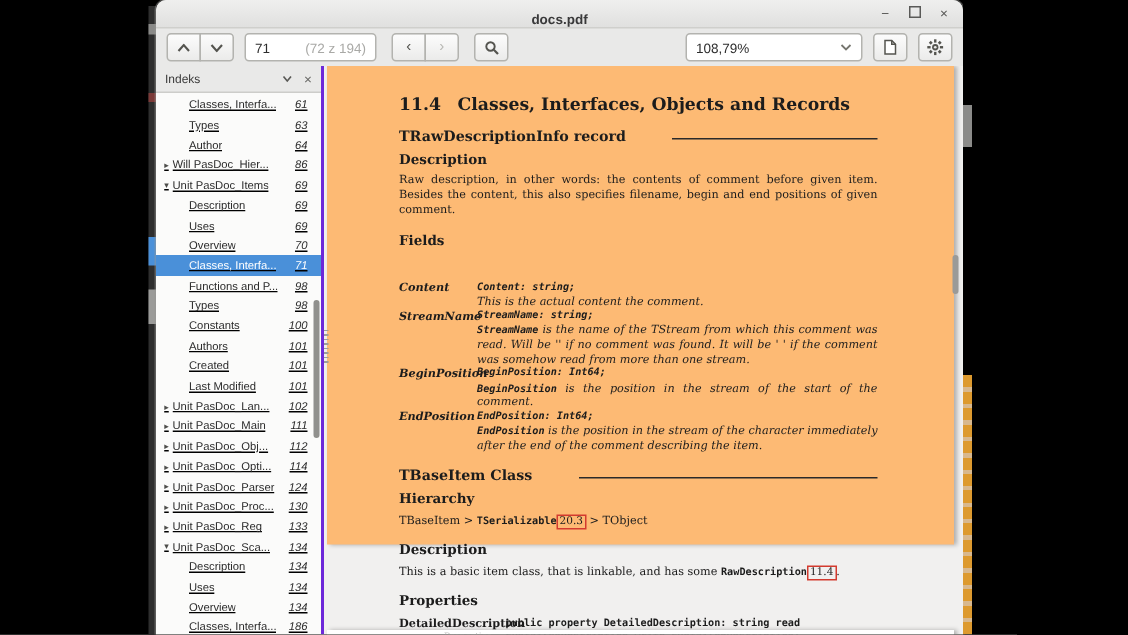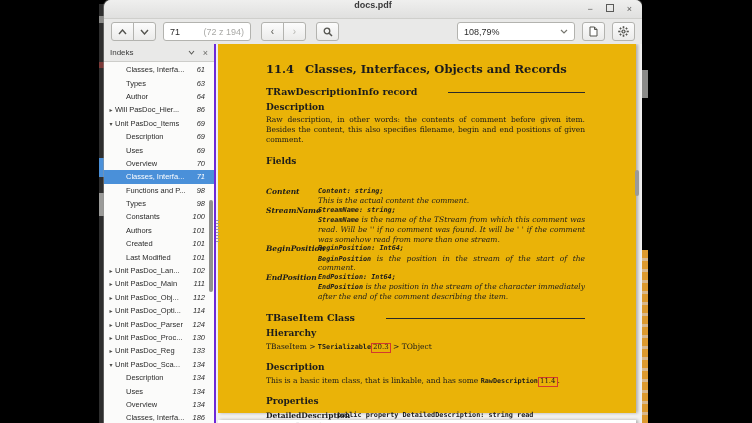--- a/index.html
+++ b/index.html
@@ -3,21 +3,21 @@
 <meta charset="utf-8">
 <style>
   html,body{margin:0;padding:0;background:#000;}
   body{width:752px;height:423px;overflow:hidden;font-family:"Liberation Sans",sans-serif;}
   .stage{position:relative;width:752px;height:423px;background:#000;}
 
   
   .window{position:absolute;left:104px;top:0;width:538px;height:423px;background:#e9e9e8;
           border-radius:7px 7px 0 0;overflow:hidden;box-shadow:0 0 0 1px #97979377;}
   .titlebar{position:relative;height:18px;background:linear-gradient(#efefee,#e0e0df);
-            border-bottom:1px solid #cfcfcc;display:flex;align-items:flex-start;justify-content:center;}
+            border-bottom:1px solid #cfcfcc;display:flex;align-items:flex-end;justify-content:center;}
   .title{font-size:9px;font-weight:bold;color:#39393a;}
   .winbtns{position:absolute;right:10px;top:0;height:18px;display:flex;align-items:center;gap:13px;color:#5a5a58;}
   .winbtn{font-size:9px;line-height:9px;cursor:default;}
   .maxbox{width:6px;height:6px;border:1px solid #5a5a58;display:inline-block;}
 
   
   .toolbar{height:25px;background:#e9e9e8;border-bottom:1px solid #c2c2bf;display:flex;align-items:center;padding:0 7px;}
   .btn{height:19px;min-width:23px;box-sizing:border-box;background:linear-gradient(#fcfcfc,#ebebea);
        border:1px solid #b3b3af;border-radius:3px;display:flex;align-items:center;justify-content:center;
        color:#54544f;font-size:10px;}
@@ -39,35 +39,35 @@
   
   .wbody{position:absolute;top:44px;bottom:0;left:0;right:0;display:flex;}
 
   
   .sidebar{width:112px;box-sizing:border-box;background:#fbfbfa;border-right:2px solid #6d28d9;
            display:flex;flex-direction:column;position:relative;}
   .sidebar-header{height:17px;flex:0 0 17px;background:#e9e9e8;border-bottom:1px solid #cdcdca;
                   display:flex;align-items:center;padding:0 6px;font-size:8px;color:#3a3a3a;}
   .sidebar-header .hchev{margin-left:auto;}
   .sidebar-header .hclose{margin-left:8px;font-size:9px;color:#6b6b68;}
-  .slist{flex:1;overflow:hidden;padding-top:1px;}
+  .slist{flex:1;overflow:hidden;padding-top:1px;text-decoration:underline;}
   .srow{height:13.4px;display:flex;align-items:center;font-size:7.5px;color:#2b2b2b;}
   .srow .exp{width:8px;flex:0 0 8px;margin-left:3px;font-size:6px;color:#4c4c49;text-align:center;}
   .srow.ind1 .slabel{margin-left:11px;}
   .slabel{white-space:nowrap;overflow:hidden;}
   .spage{margin-left:auto;padding-right:9px;font-style:italic;color:#2b2b2b;}
   .srow.selected{background:#4a90d9;color:#fff;}
   .srow.selected .spage,.srow.selected .exp{color:#fff;}
   .sscroll{position:absolute;right:1px;top:156px;width:4px;height:92px;background:#90908d;border-radius:2px;}
   .splitter-dots{position:absolute;left:112px;top:176px;width:3px;height:24px;z-index:5;
      background:repeating-linear-gradient(#9d9d9a 0 1px,transparent 1px 3px);}
 
   
   .main{flex:1;position:relative;background:#f1f0ef;overflow:hidden;}
-  .page{position:absolute;left:2px;top:0;width:418px;height:369px;background:#eab308;
+  .page{position:absolute;left:2px;top:0;width:418px;height:319px;background:#fdba74;
         box-shadow:2px 0 3px rgba(0,0,0,.28);}
   .page2{position:absolute;left:2px;top:376px;width:418px;height:60px;background:#fff;
          box-shadow:2px 0 3px rgba(0,0,0,.28);}
   .next-hint{position:absolute;left:78px;top:1px;font-size:6px;color:#c4c4c2;font-family:"DejaVu Serif","Liberation Serif",serif;}
   .mscroll{position:absolute;right:3px;top:126px;width:4px;height:26px;background:#9a9a98;border-radius:2px;}
 
   
   .pc{position:absolute;left:48px;top:0;width:319px;color:#1c1c1c;
       font-family:"DejaVu Serif","Liberation Serif",serif;font-size:7.5px;line-height:1.28;}
   .h-section{margin-top:18px;font-size:11.5px;font-weight:bold;display:flex;}

